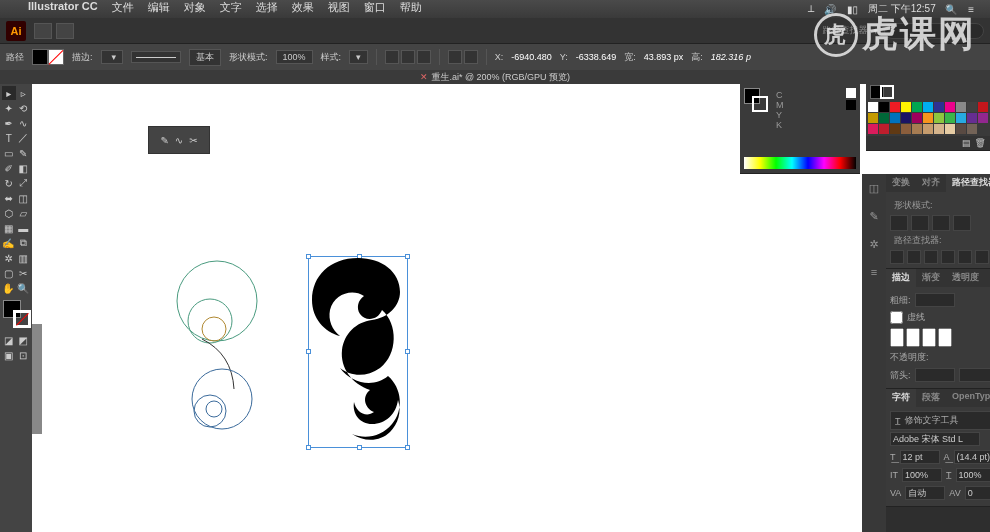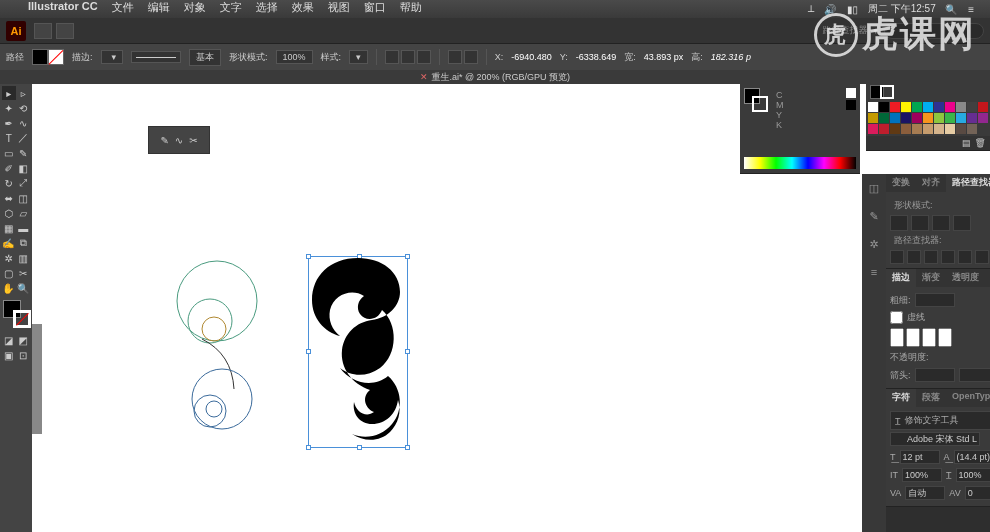--- a/index.html
+++ b/index.html
@@ -411,21 +411,21 @@
           <div class="panel-tab active">字符</div>
           <div class="panel-tab">段落</div>
           <div class="panel-tab">OpenType</div>
         </div>
         <div class="panel-body">
           <div class="prop-row" style="background:#2a2a2a;padding:2px 4px;border:1px solid #444;">
               <span>T̲</span>
               <span>修饰文字工具</span>
             </div>
           <div class="prop-row">
-              <input class="inp" style="width: 90px; text-align: right;" value="Adobe 宋体 Std L">
+              <input class="inp" style="width: 90px;" value="Adobe 宋体 Std L">
             </div>
           <div class="prop-row">
             <span>T͟</span>
               <input class="inp" value="12 pt" style="">
             <span>A͟</span>
               <input class="inp" value="(14.4 pt)" style="">
           </div>
           <div class="prop-row">
             <span>IT</span>
               <input class="inp" value="100%" style="">

